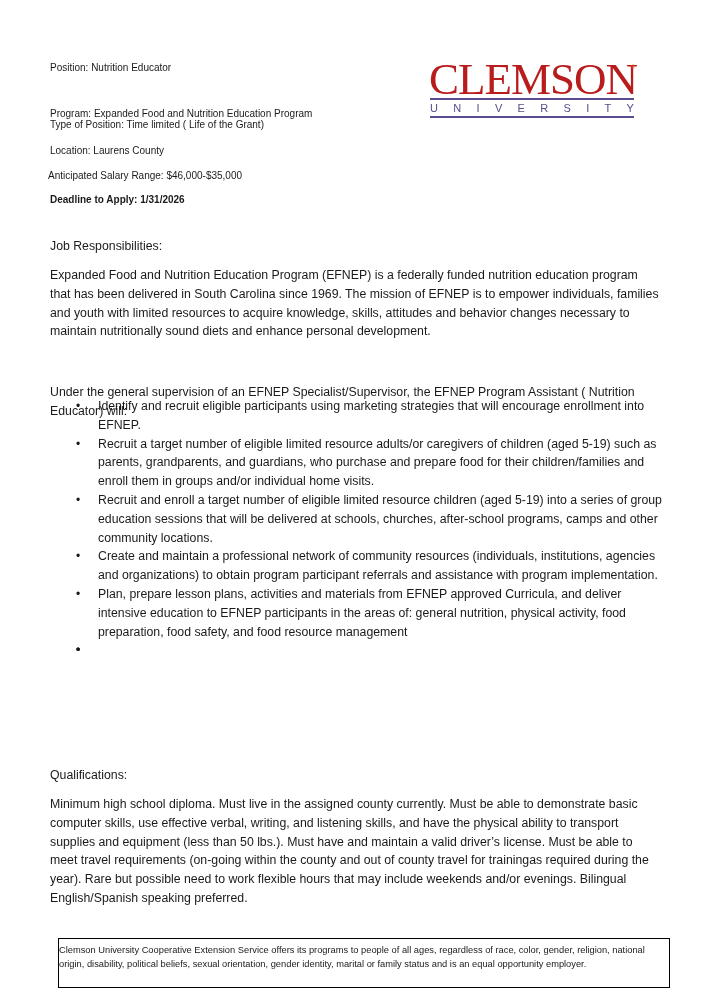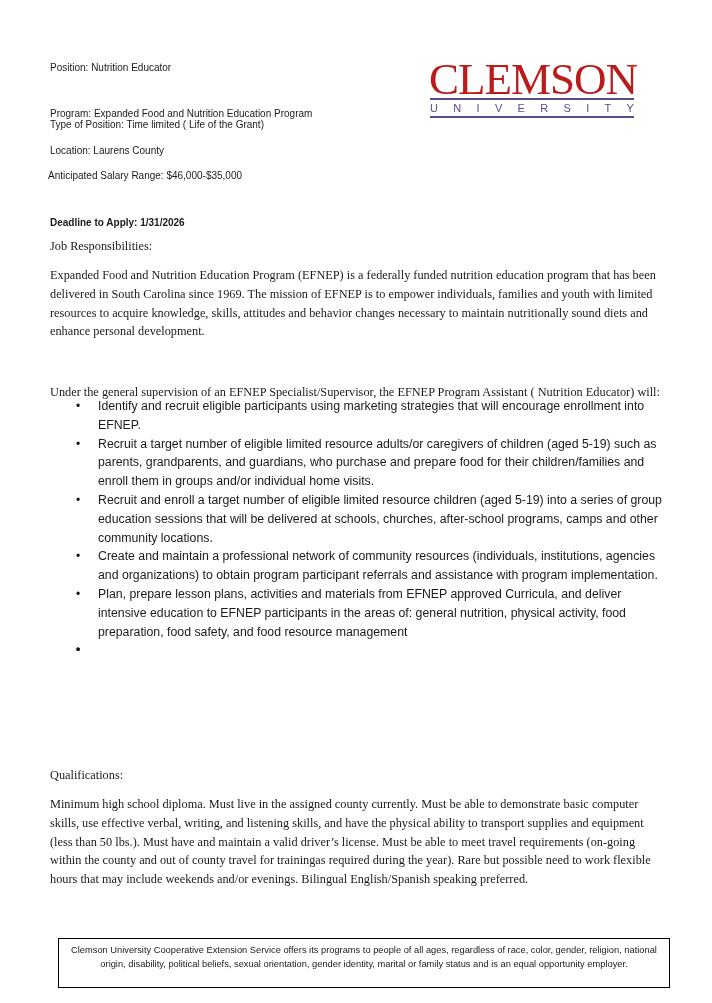--- a/index.html
+++ b/index.html
@@ -16,38 +16,38 @@
     position: absolute; left: 0; top: 0; width: 210px; text-align: center;
     font-family: "Liberation Serif", serif; font-size: 45px; line-height: 42px;
     color: #b91c1c; letter-spacing: -1px;
   }
   .logo-reg { position: absolute; left: 203px; top: 6px; font-size: 6px; color: #e8632b; }
   .logo-line { position: absolute; left: 2px; width: 204px; height: 2px; background: #5b4a8c; }
   .logo-uni {
     position: absolute; left: 2px; top: 43px; width: 204px; display: flex; justify-content: space-between;
     font-family: "Liberation Sans", sans-serif; font-size: 11px; line-height: 14px; color: #5b4a8c;
   }
-  .para { left: 50px; width: 610px; font-size: 12.3px; line-height: 18.8px; font-family: Liberation Serif, serif; }
+  .para { left: 50px; width: 610px; font-size: 12.3px; line-height: 18.8px; }
   ul.bullets { position: absolute; left: 50px; top: 397px; width: 612px; margin: 0; padding: 0; list-style: none; }
   ul.bullets li { position: relative; padding-left: 48px; line-height: 18.8px; font-size: 12.3px; }
   ul.bullets li .dot { position: absolute; left: 26px; top: 0; font-size: 12px; }
   .notice {
     left: 58px; top: 938px; width: 612px; height: 50px; border: 1px solid #000;
-    font-size: 9.3px; line-height: 14px; text-align: center; padding-top: 4px; box-sizing: border-box;
+    font-size: 9.3px; line-height: 14px; padding-top: 4px; box-sizing: border-box;
   }
 </style>
 </head>
 <body>
 
 <div class="abs hdr" style="top:62px;">Position: Nutrition Educator</div>
 <div class="abs hdr" style="top:108px;">Program: Expanded Food and Nutrition Education Program</div>
 <div class="abs hdr" style="top:119px;">Type of Position: Time limited ( Life of the Grant)</div>
 <div class="abs hdr" style="top:145px;">Location: Laurens County</div>
 <div class="abs hdr" style="top:170px; left:48px;">Anticipated Salary Range: $46,000-$35,000</div>
-<div class="abs hdr bold" style="top:217px;text-align:center;">Deadline to Apply: 1/31/2026</div>
+<div class="abs hdr bold" style="top:194px;text-align:center;">Deadline to Apply: 1/31/2026</div>
 
 <div class="abs logo">
   <div class="logo-word">CLEMSON</div>
   <div class="logo-reg">®</div>
   <div class="logo-line" style="top:40px;"></div>
   <div class="logo-uni">
     <span>U</span>
     <span>N</span>
     <span>I</span>
     <span>V</span>

